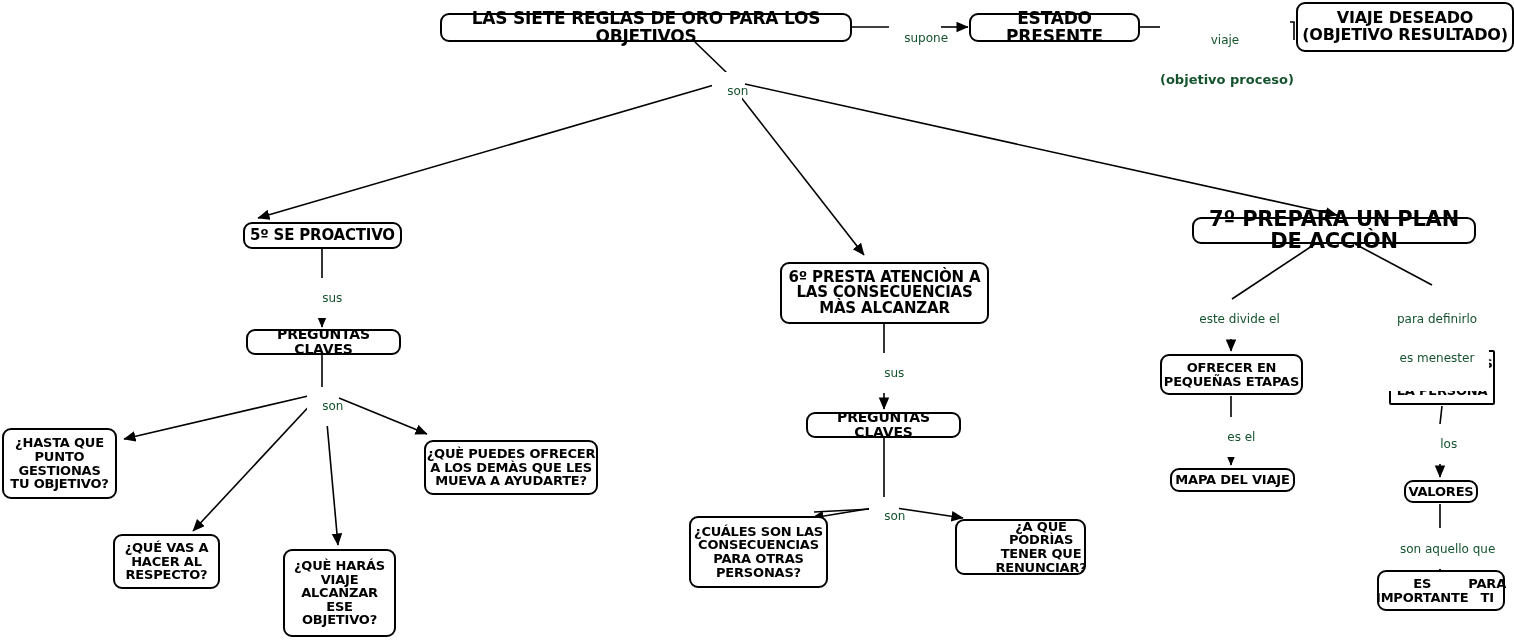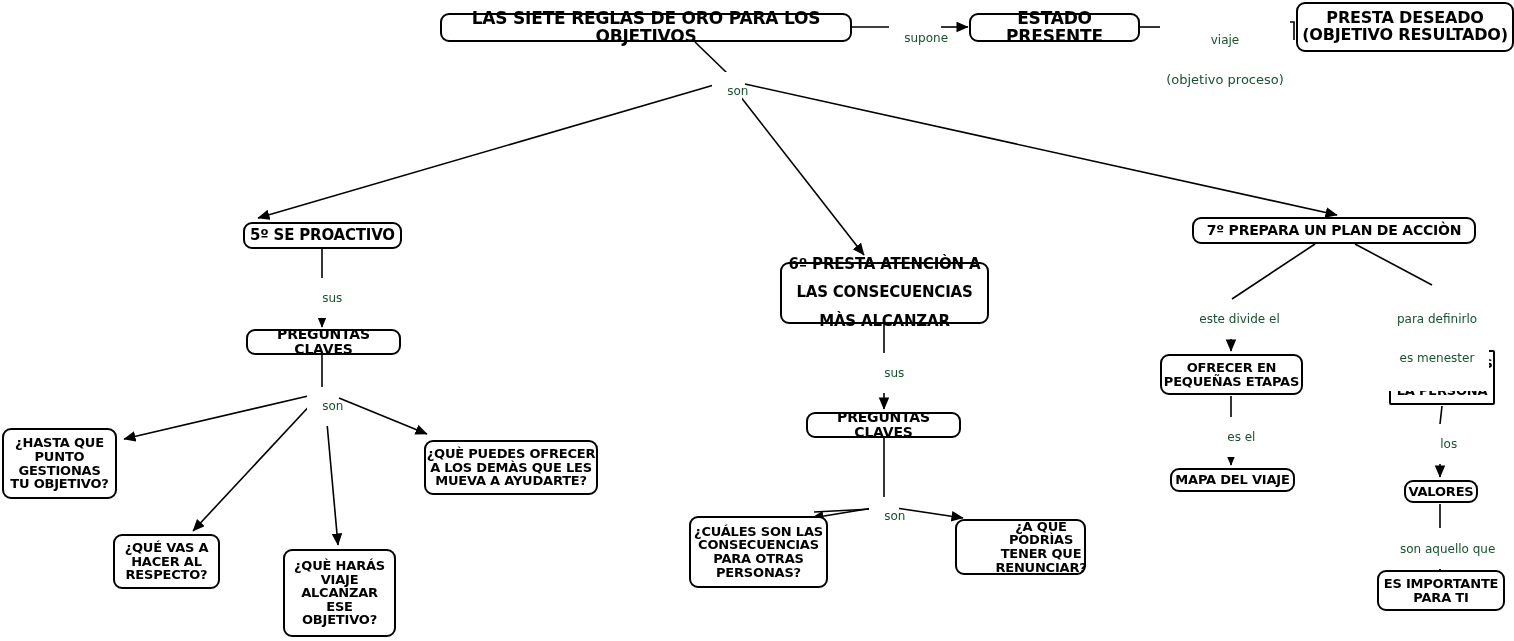--- a/index.html
+++ b/index.html
@@ -74,21 +74,21 @@
 
   <div class="node rounded" style="left:440px;top:13px;width:412px;height:29px;font-size:17px;">
     <span>LAS SIETE REGLAS DE ORO PARA LOS OBJETIVOS</span>
   </div>
 
   <div class="node rounded" style="left:969px;top:13px;width:171px;height:29px;font-size:17px;">
     <span>ESTADO PRESENTE</span>
   </div>
 
   <div class="node rounded" style="left:1296px;top:2px;width:218px;height:50px;font-size:16px;flex-direction:column;">
-    <span>PRESTA DESEADO</span>
+    <span>VIAJE DESEADO</span>
     <span>(OBJETIVO RESULTADO)</span>
   </div>
 
   <div class="node rounded" style="left:243px;top:222px;width:159px;height:27px;font-size:15px;">
     <span>5º SE PROACTIVO</span>
   </div>
 
   <div class="node rounded" style="left:246px;top:329px;width:155px;height:26px;font-size:14px;">
     <span>PREGUNTAS CLAVES</span>
   </div>
@@ -113,21 +113,21 @@
     <span>ESE</span>
     <span>OBJETIVO?</span>
   </div>
 
   <div class="node rounded" style="left:424px;top:440px;width:174px;height:55px;font-size:13px;flex-direction:column;">
     <span>¿QUÈ PUEDES OFRECER</span>
     <span>A LOS DEMÀS QUE LES</span>
     <span>MUEVA A AYUDARTE?</span>
   </div>
 
-  <div class="node rounded" style="left:780px;top:262px;width:209px;height:62px;font-size:15px;flex-direction:column;gap:13px;">
+  <div class="node rounded" style="left:780px;top:262px;width:209px;height:62px;font-size:15px;flex-direction:column;">
     <span>6º PRESTA ATENCIÒN A</span>
     <span>LAS CONSECUENCIAS</span>
     <span>MÀS ALCANZAR</span>
   </div>
 
   <div class="node rounded" style="left:806px;top:412px;width:155px;height:26px;font-size:14px;">
     <span>PREGUNTAS CLAVES</span>
   </div>
 
   <div class="node rounded" style="left:689px;top:516px;width:139px;height:72px;font-size:13px;flex-direction:column;">
@@ -136,21 +136,21 @@
     <span>PARA OTRAS</span>
     <span>PERSONAS?</span>
   </div>
 
   <div class="node rounded" style="left:955px;top:519px;width:131px;height:56px;font-size:13px;flex-direction:column;padding-left:41px;">
     <span>¿A QUÈ PODRÌAS</span>
     <span>TENER QUE</span>
     <span>RENUNCIAR?</span>
   </div>
 
-  <div class="node rounded" style="left:1192px;top:217px;width:284px;height:27px;font-size:14px;">
+  <div class="node rounded" style="left:1192px;top:217px;width:284px;height:27px;font-size:21px;">
     <span>7º PREPARA UN PLAN DE ACCIÒN</span>
   </div>
 
   <div class="node rounded" style="left:1160px;top:354px;width:143px;height:41px;font-size:13px;flex-direction:column;">
     <span>OFRECER EN</span>
     <span>PEQUEÑAS ETAPAS</span>
   </div>
 
   <div class="node rounded" style="left:1170px;top:468px;width:125px;height:24px;font-size:13px;">
     <span>MAPA DEL VIAJE</span>
@@ -159,32 +159,32 @@
   <div class="node square" style="left:1389px;top:350px;width:106px;height:55px;font-size:13px;flex-direction:column;">
     <span>CONOCER LOS</span>
     <span>VALORES DE</span>
     <span>LA PERSONA</span>
   </div>
 
   <div class="node rounded" style="left:1404px;top:480px;width:74px;height:23px;font-size:13px;">
     <span>VALORES</span>
   </div>
 
-  <div class="node rounded" style="left:1377px;top:570px;width:128px;height:41px;font-size:13px;flex-direction:column;">
+  <div class="node rounded" style="left:1377px;top:570px;width:128px;height:41px;font-size:13px;flex-direction:row;">
     <span>ES IMPORTANTE</span>
     <span>PARA TI</span>
   </div>
 
   <div class="lbl" style="left:889px;top:19px;width:52px;font-size:12px;">
     <span>supone</span>
   </div>
 
   <div class="lbl" style="left:1160px;top:8px;width:130px;font-size:12px;">
     <div>viaje</div>
-    <div class="b" style="font-size:13px;">(objetivo proceso)</div>
+    <div class="b" style="font-size:13px;font-weight:bold;">(objetivo proceso)</div>
   </div>
 
   <div class="lbl" style="left:712px;top:72px;width:30px;font-size:12px;">
     <span>son</span>
   </div>
 
   <div class="lbl" style="left:307px;top:279px;width:30px;font-size:12px;">
     <span>sus</span>
   </div>
 

